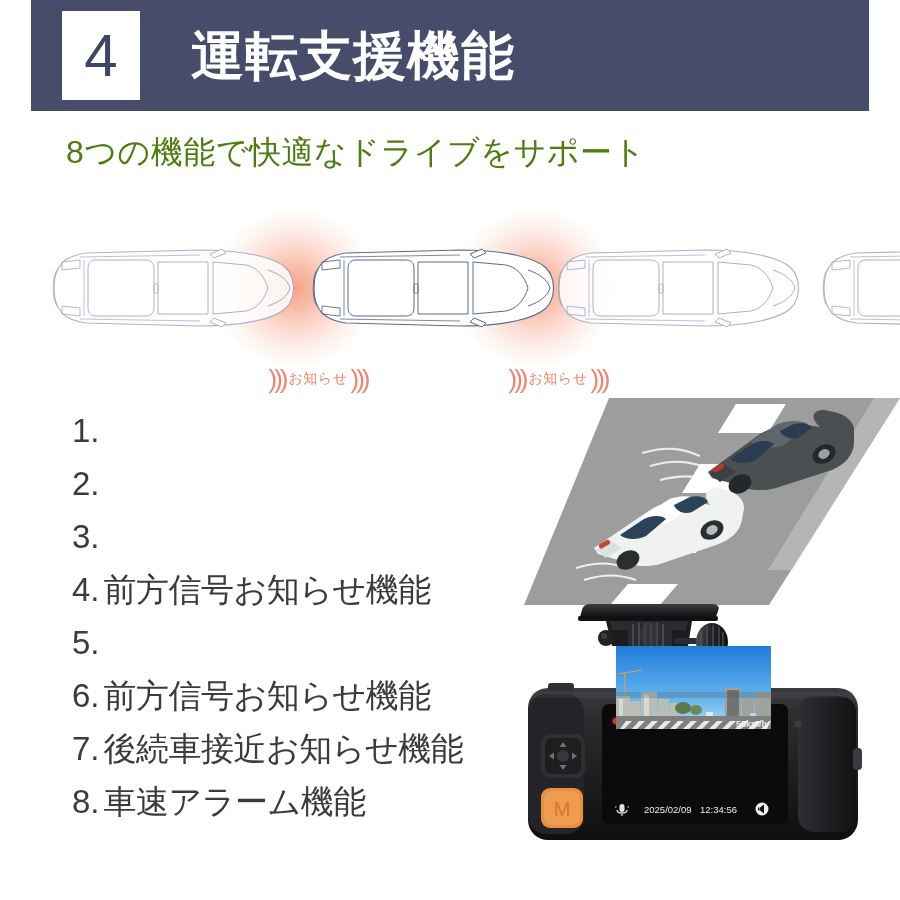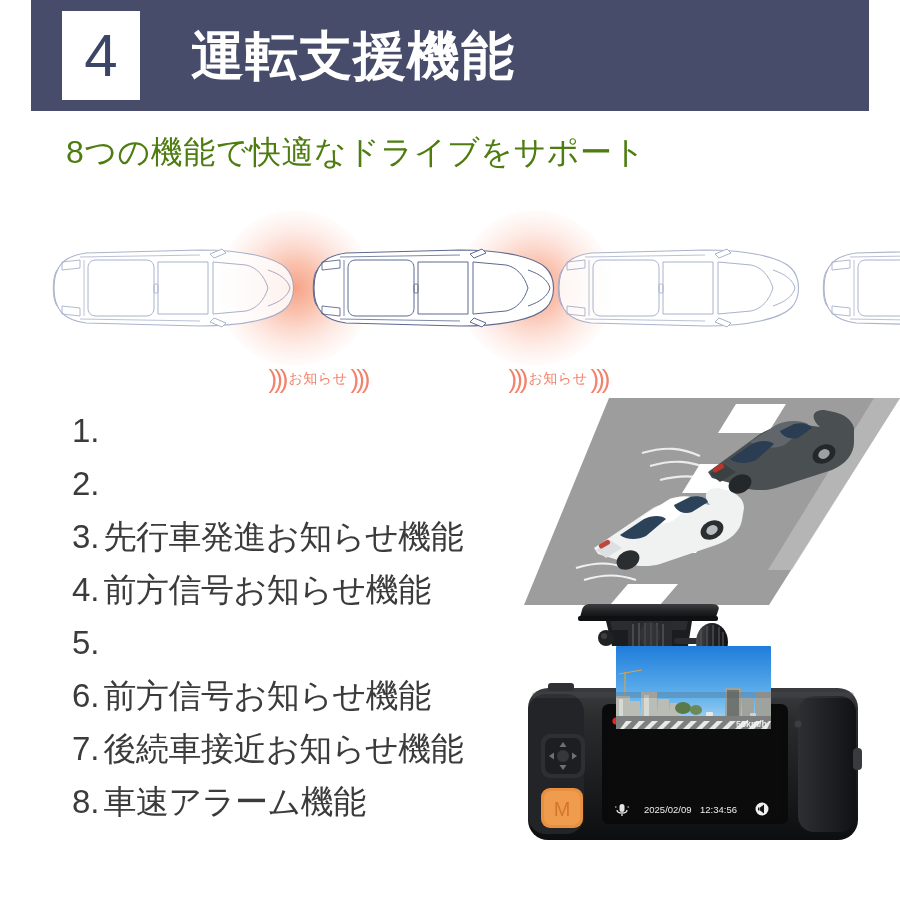--- a/index.html
+++ b/index.html
@@ -176,21 +176,20 @@
 
   <ul class="feature-list">
     <li class="feature-item">
       <span class="num">1.</span>
     </li>
     <li class="feature-item">
       <span class="num">2.</span>
     </li>
     <li class="feature-item">
       <span class="num">3.</span>
-      <span class="txt">先行車発進お知らせ機能</span>
     </li>
     <li class="feature-item">
       <span class="num">4.</span>
       <span class="txt">前方信号お知らせ機能</span>
     </li>
     <li class="feature-item">
       <span class="num">5.</span>
     </li>
     <li class="feature-item">
       <span class="num">6.</span>

